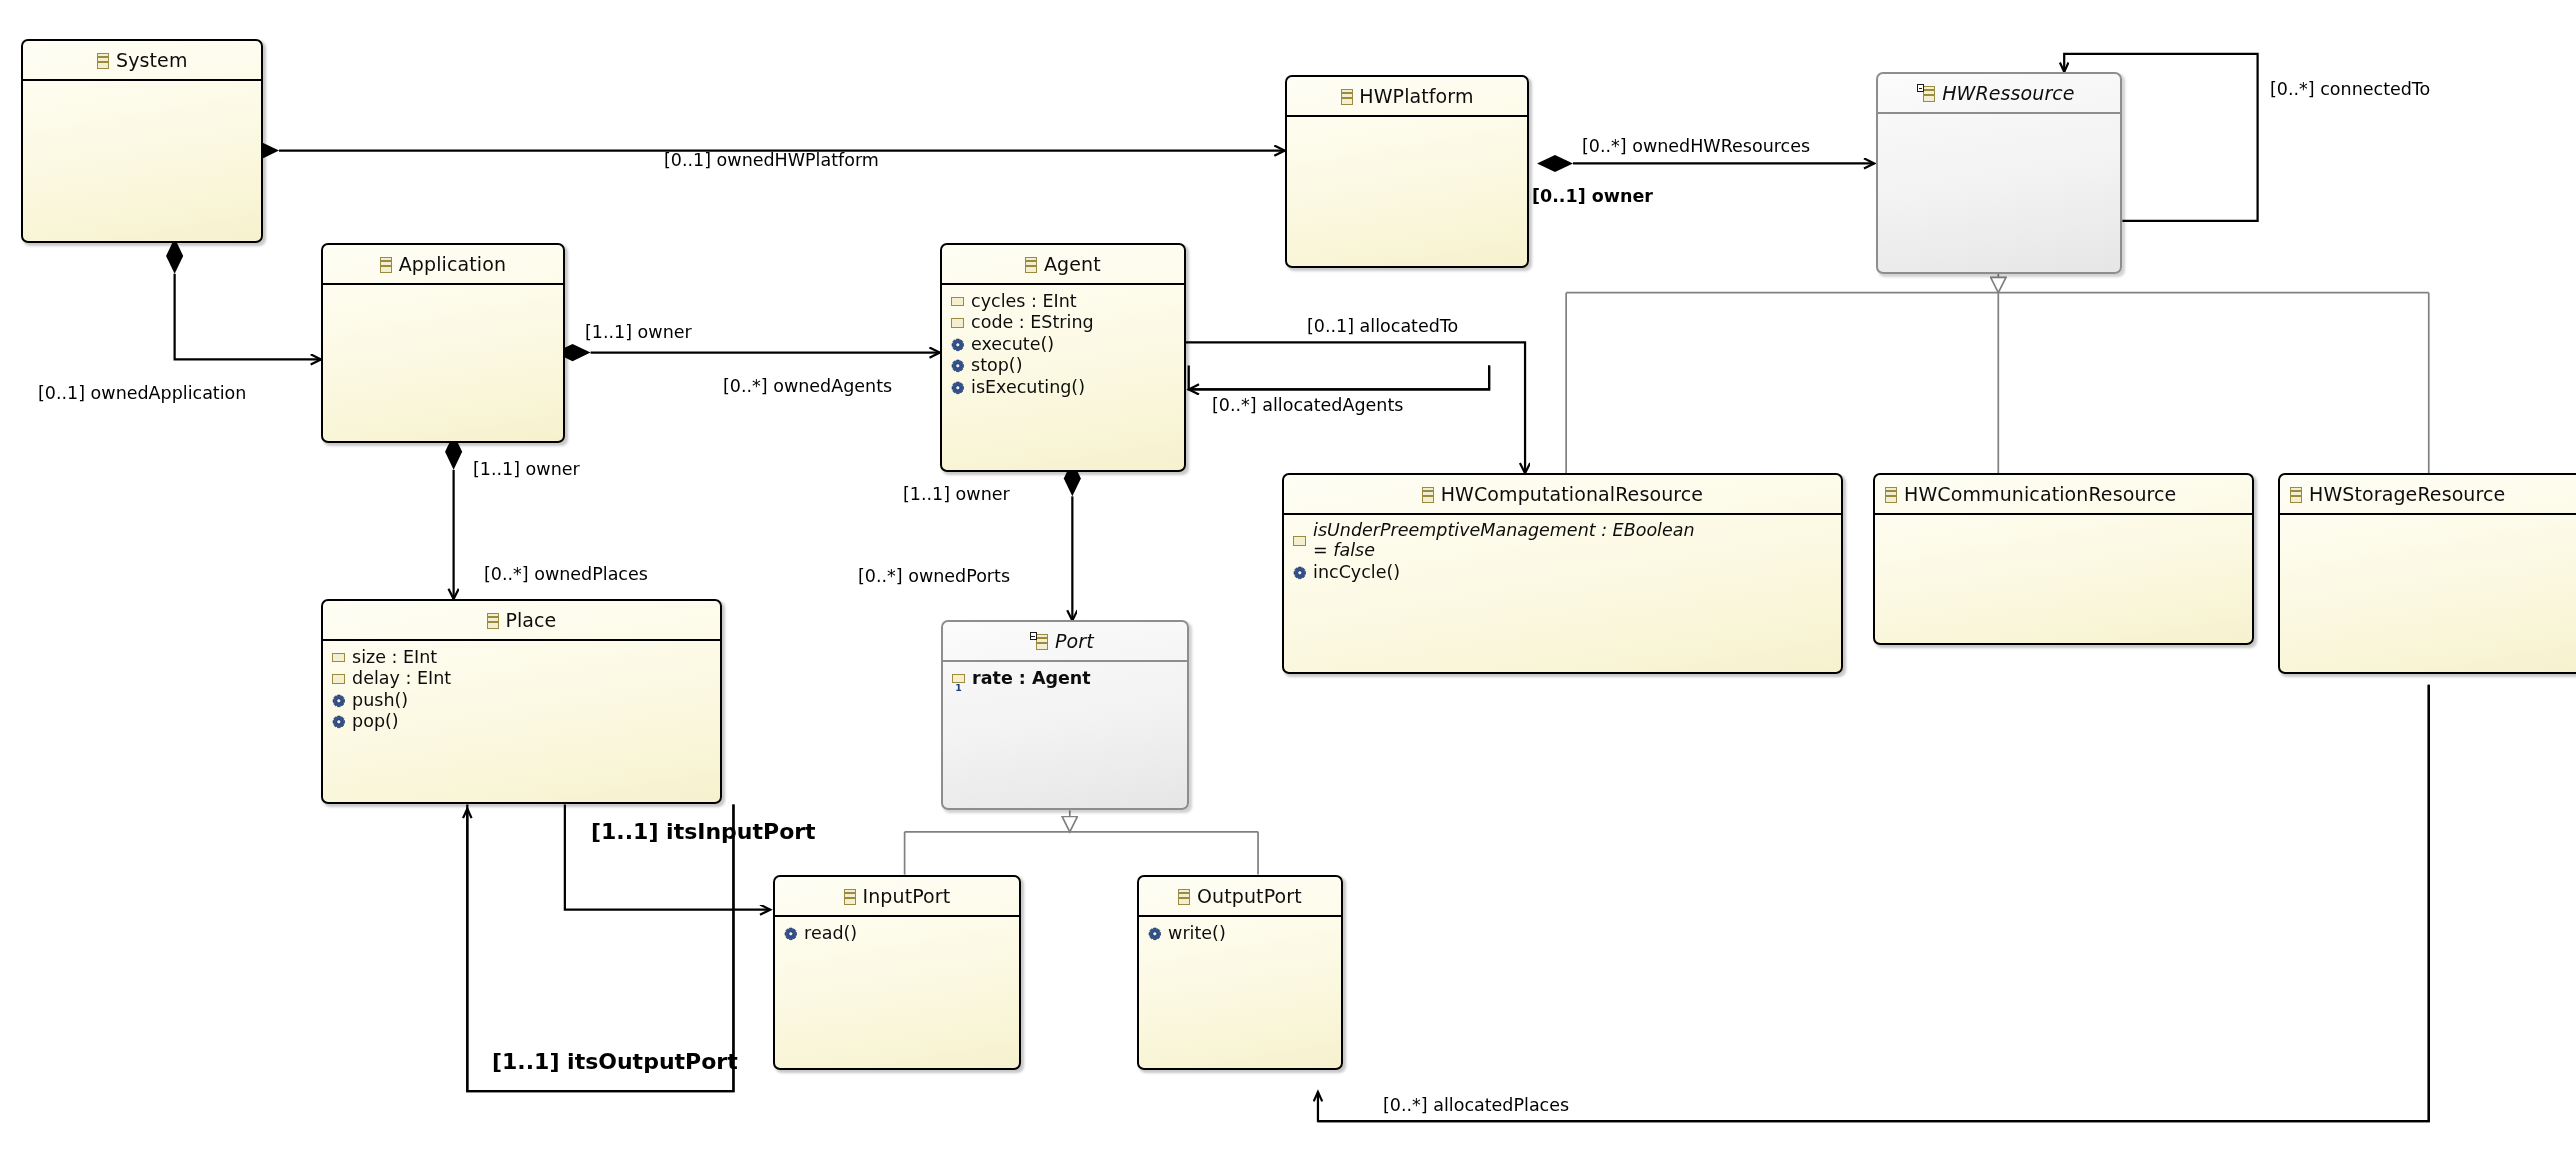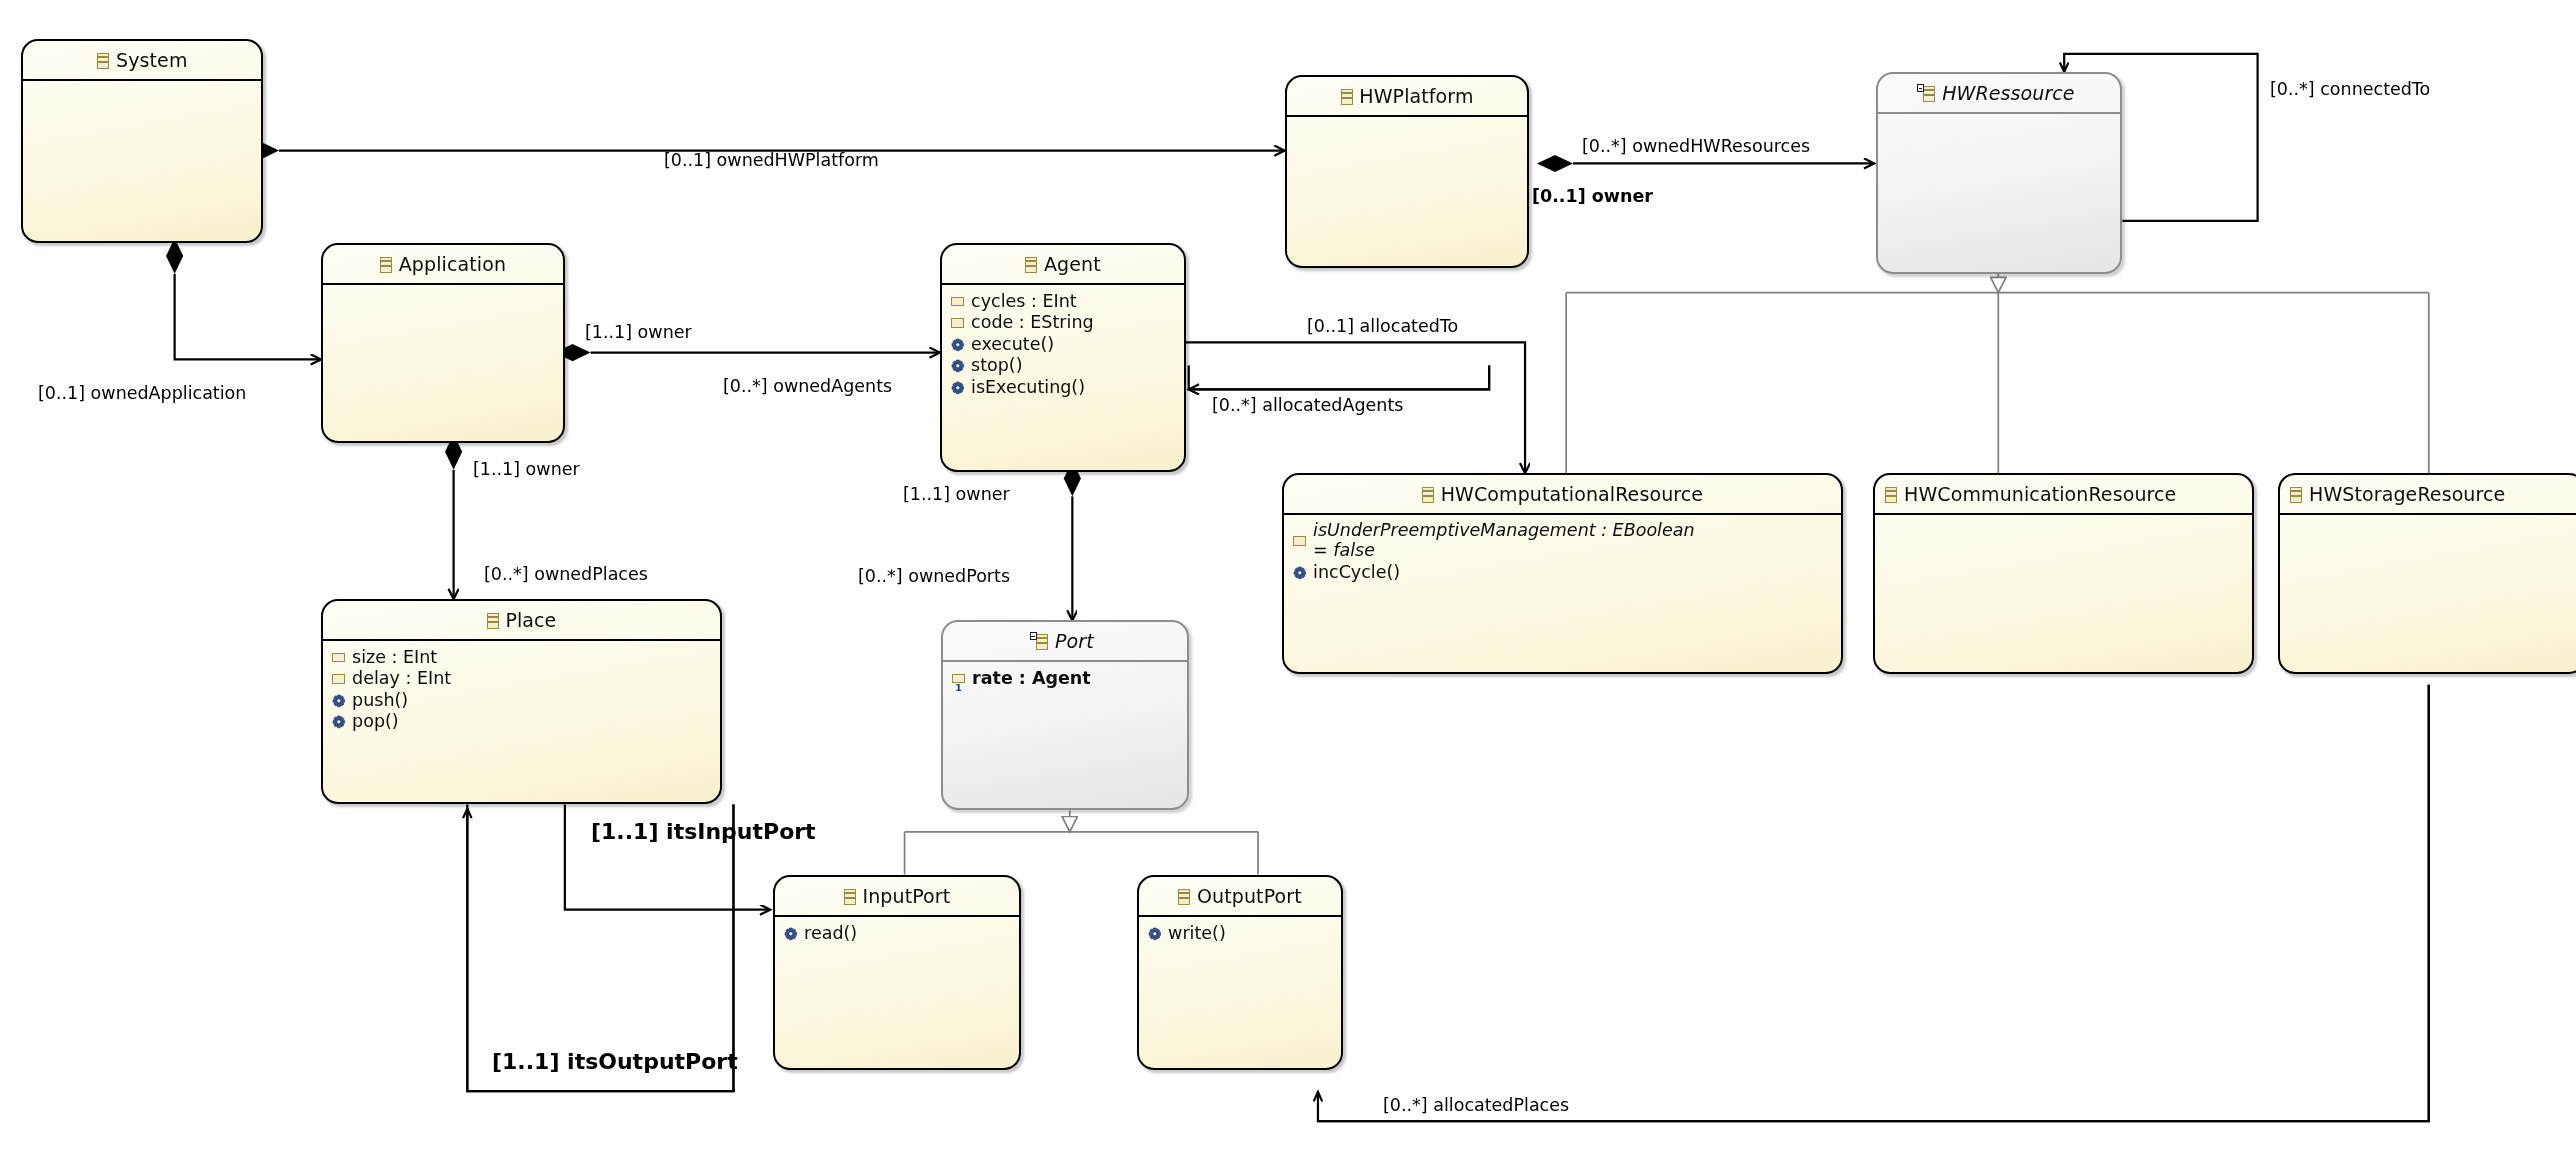--- a/index.html
+++ b/index.html
@@ -15,21 +15,21 @@
     overflow:hidden;
   }
   
   #edges{position:absolute;left:0;top:0;width:2576px;height:1169px;}
 
   
   .uml-class{
     position:absolute;
     box-sizing:border-box;
     border:2.1px solid #000000;
-    border-radius:17px;
+    border-radius:7px;
     background:linear-gradient(170deg,#fffef5 0%,#fbf8e0 62%,#f6f1cd 100%);
     box-shadow:2.6px 2.6px 2.6px rgba(0,0,0,.22);
     overflow:hidden;
   }
   .uml-class.abstract{
     border-color:#8d8d8d;
     background:linear-gradient(170deg,#fbfbfb 0%,#f2f2f2 55%,#e6e6e6 100%);
     box-shadow:2.6px 2.6px 2.6px rgba(0,0,0,.18);
   }
   .cls-head{
@@ -394,21 +394,21 @@
                 <path d="M6.4 1.2h3.2l.4 2 1.7-1.1 2.2 2.2-1.1 1.7 2 .4v3.2l-2 .4 1.1 1.7-2.2 2.2-1.7-1.1-.4 2H6.4l-.4-2-1.7 1.1-2.2-2.2 1.1-1.7-2-.4V6.4l2-.4L2.1 4.3l2.2-2.2L6 3.2z"></path>
               </g>
               <circle cx="8" cy="8" r="2.5" fill="#e9eef8" stroke="#1b2f5e" stroke-width="1"></circle>
             </svg>
         </span>
         <span class="ftxt">incCycle()</span>
       </div>
     </div>
   </div>
 
-  <div class="uml-class" style="left:1873px;top:473px;width:381px;height:201px;">
+  <div class="uml-class" style="left:1873px;top:473px;width:381px;height:172px;">
     <div class="cls-head" style="justify-content:flex-start;padding-left:10.3px;">
       <span class="ico ico-class head-ico"></span>
       <span class="cls-name">HWCommunicationResource</span>
     </div>
     <div class="cls-body"></div>
   </div>
 
   <div class="uml-class" style="left:2278px;top:473px;width:308px;height:201px;">
     <div class="cls-head" style="justify-content:flex-start;padding-left:10.3px;">
       <span class="ico ico-class head-ico"></span>

